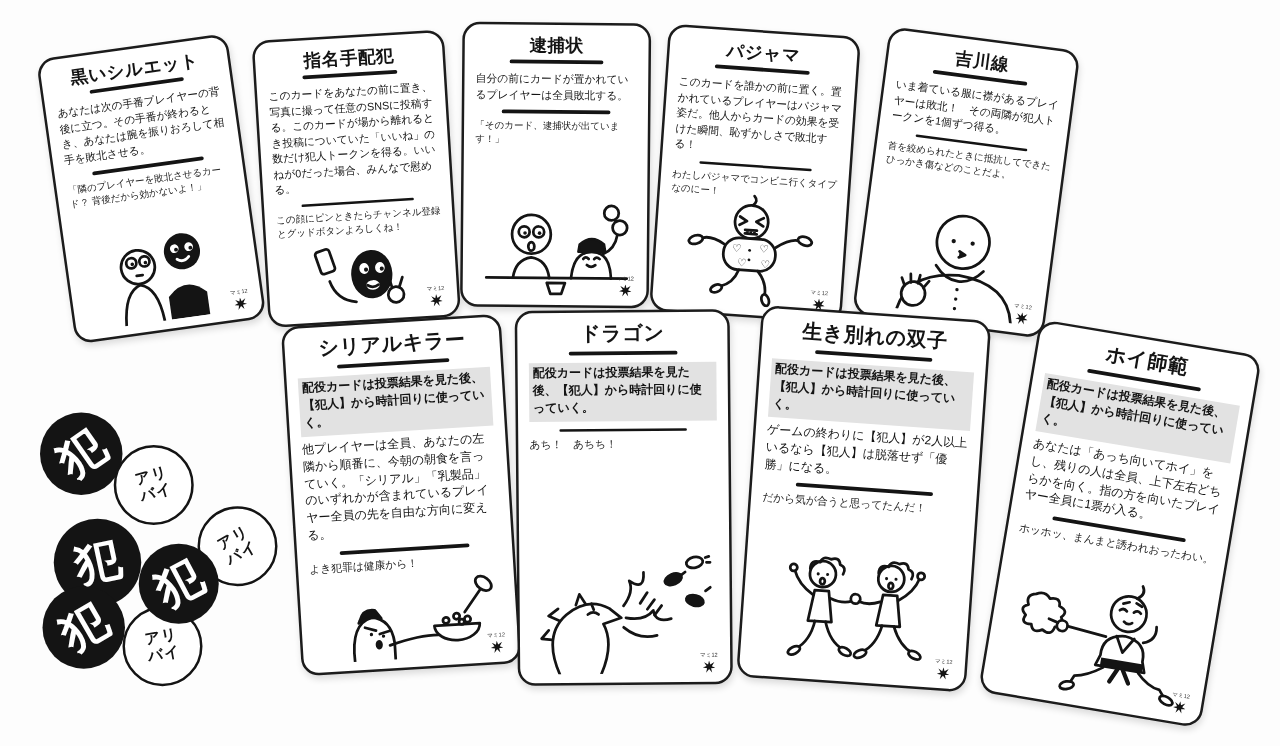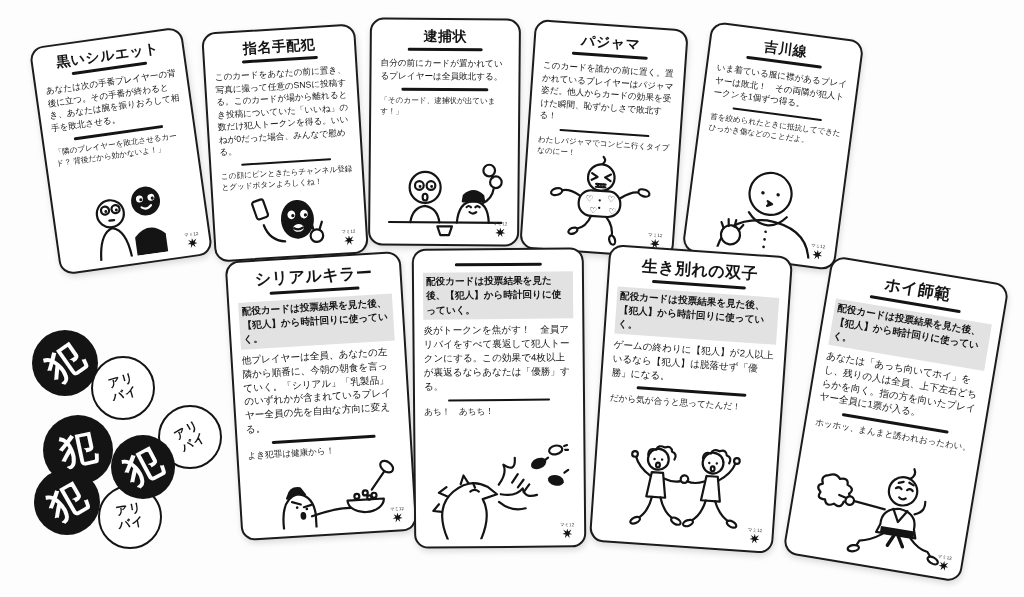--- a/index.html
+++ b/index.html
@@ -239,23 +239,23 @@
         <ellipse cx="139" cy="33" rx="7.5" ry="5" transform="rotate(40 139 33)" fill="#fff"></ellipse>
       </g>
     </svg>
     <div class="corner">
       <span class="cmark">マミ12</span>
       <span class="splat"></span>
     </div>
   </div>
 
   <div class="card cardL" id="card6">
+    <div class="title">ドラゴン</div>
     <div class="rule"></div>
     <div class="banner">配役カードは投票結果を見た後、【犯人】から時計回りに使っていく。</div>
-    <div class="body">炎がトークンを焦がす！　全員アリバイをすべて裏返して犯人トークンにする。この効果で4枚以上が裏返るならあなたは「優勝」する。</div>
     <div class="rule2"></div>
     <div class="flavor">あち！　あちち！</div>
     <svg class="illus" width="150" height="100" viewBox="0 0 150 105">
       <g stroke="#141414" stroke-width="2.2" stroke-linecap="round" stroke-linejoin="round" fill="none">
         <path d="M20 105 Q6 72 26 55 Q44 40 62 50 L72 58 L57 63 Q66 80 55 105" fill="#fff"></path>
         <path d="M34 47 l3 -9 l5 8 M20 60 l-9 -4 l8 -6 M14 76 l-9 -1 l6 -7" fill="#fff"></path>
         <path d="M44 55 q4.5 -3.5 9 0"></path>
         <path d="M47 46 l2 5"></path>
         <path d="M74 48 q9 -12 5 -21 q13 9 12 -7 M76 58 q16 3 23 -6 q2 11 15 7 M74 66 q13 11 28 7"></path>
         <path d="M88 46 l6 -9 M94 51 l6 -8 M100 56 l6 -8"></path>

